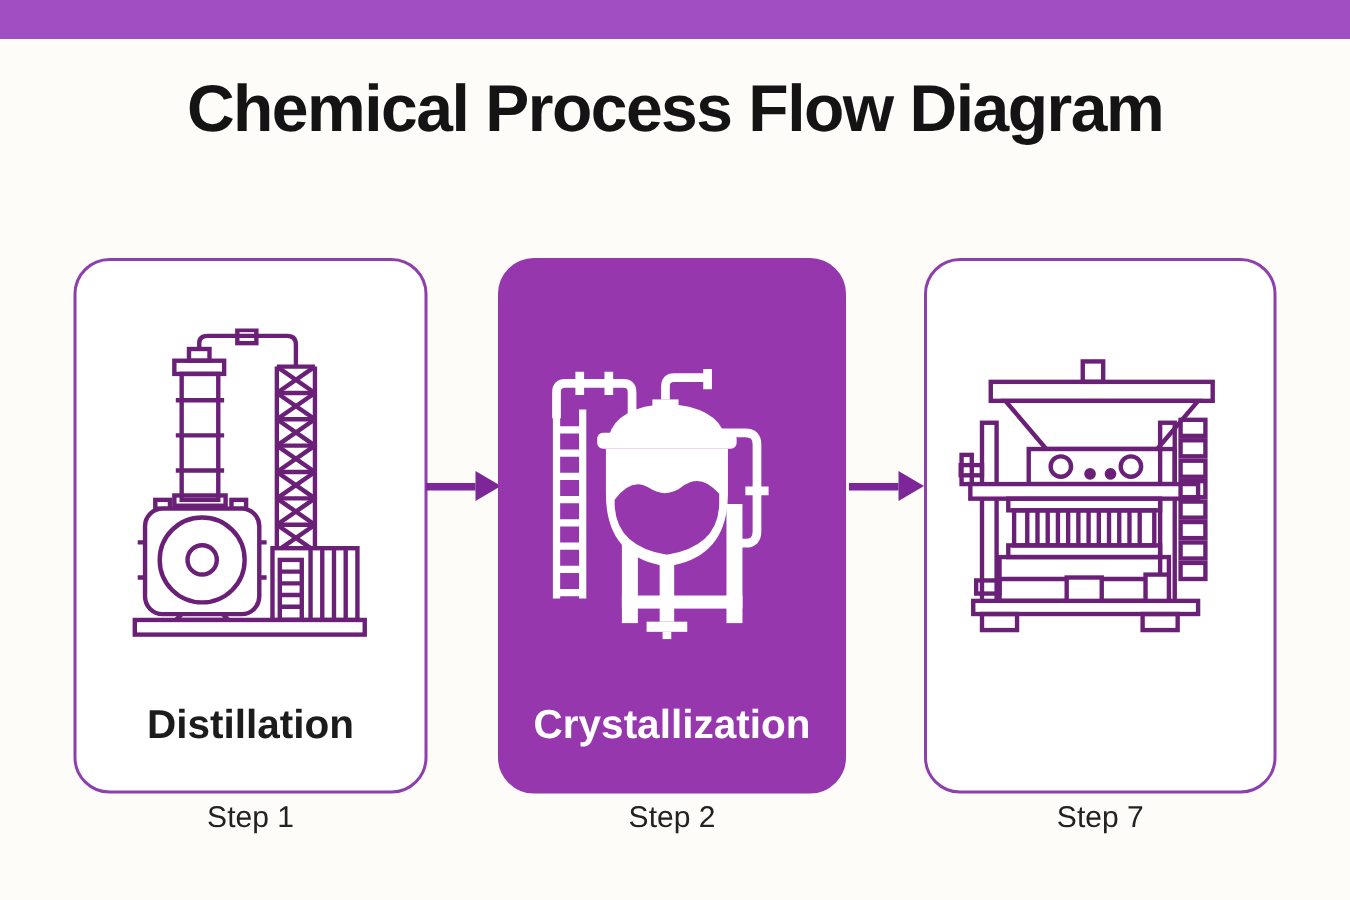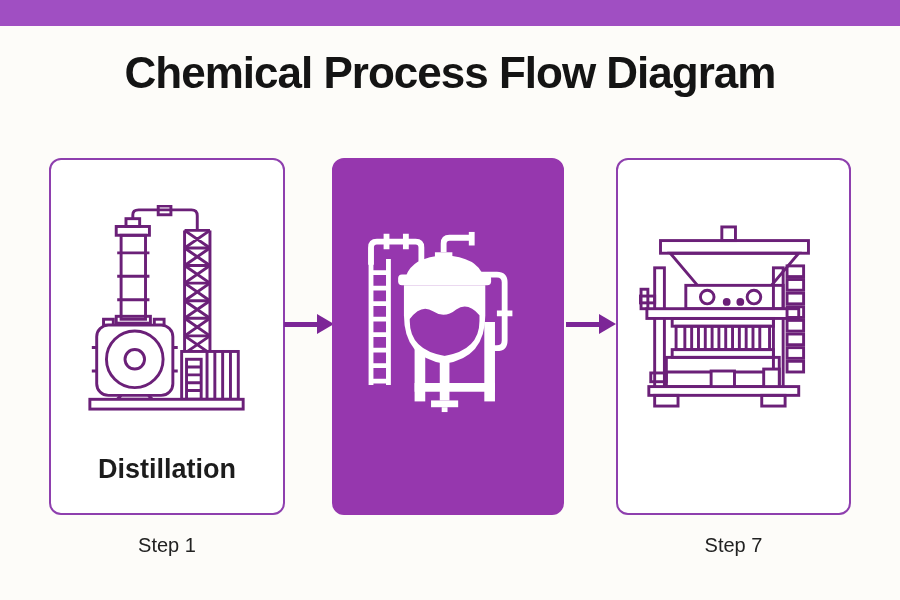--- a/index.html
+++ b/index.html
@@ -12,24 +12,24 @@
   .topbar{
     position:absolute;left:0;top:0;width:900px;height:26px;
     background:var(--top-bar,#a04fc2);
   }
   .title{
     position:absolute;top:48px;left:0;width:900px;margin:0;
     text-align:center;font-size:44px;font-weight:700;letter-spacing:-1px;
     color:var(--title-text,#141414);
   }
   .card{
-    position:absolute;top:158px;height:357px;box-sizing:border-box;
+    position:absolute;top:172px;height:357px;box-sizing:border-box;
     background:var(--card-background,#ffffff);
     border:2px solid var(--card-border,#8e3fae);
-    border-radius:12px;
+    border-radius:24px;
     padding-left:22px;
   }
   .card-1{left:49px;width:236px;}
   .card-2{left:332px;width:232px;}
   .card-3{left:616px;width:235px;}
   .card.highlighted{
     background:var(--highlight-card-fill,#9637ae);
     border-color:var(--highlight-card-fill,#9637ae);
   }
   .icon-wrap{position:absolute;left:0;width:100%;display:flex;justify-content:center;}
@@ -142,20 +142,21 @@
           <path d="M104 46 H138 Q146 46 146 54 V114 Q146 122 138 122 H130"></path>
           <path d="M112 38 V54 M138 86 H154 M130 114 V130"></path>
         </g>
 
         <g stroke="currentColor" stroke-width="5">
           <path d="M8 18 V160 M26 30 V160"></path>
           <path d="M8 44 H26 M8 60 H26 M8 76 H26 M8 92 H26 M8 108 H26 M8 124 H26 M8 140 H26 M8 156 H26"></path>
         </g>
       </svg>
     </div>
+    <div class="card-label">Crystallization</div>
   </div>
 
   <div class="arrow arrow-2">
     <span class="shaft"></span>
     <span class="head"></span>
   </div>
 
   <div class="card card-3">
     <div class="icon-wrap outline-icon">
       <svg width="190" height="183" viewBox="0 0 195 188" fill="none">
@@ -200,15 +201,16 @@
           <rect x="152" y="98" width="17" height="11"></rect>
           <rect x="152" y="112" width="17" height="11"></rect>
           <rect x="152" y="126" width="17" height="11"></rect>
           <rect x="152" y="140" width="17" height="11"></rect>
         </g>
       </svg>
     </div>
   </div>
 
   <div class="step step-1">Step 1</div>
+  <div class="step step-2">Step 2</div>
   <div class="step step-3">Step 7</div>
 
 </div>
 
 </body></html>

